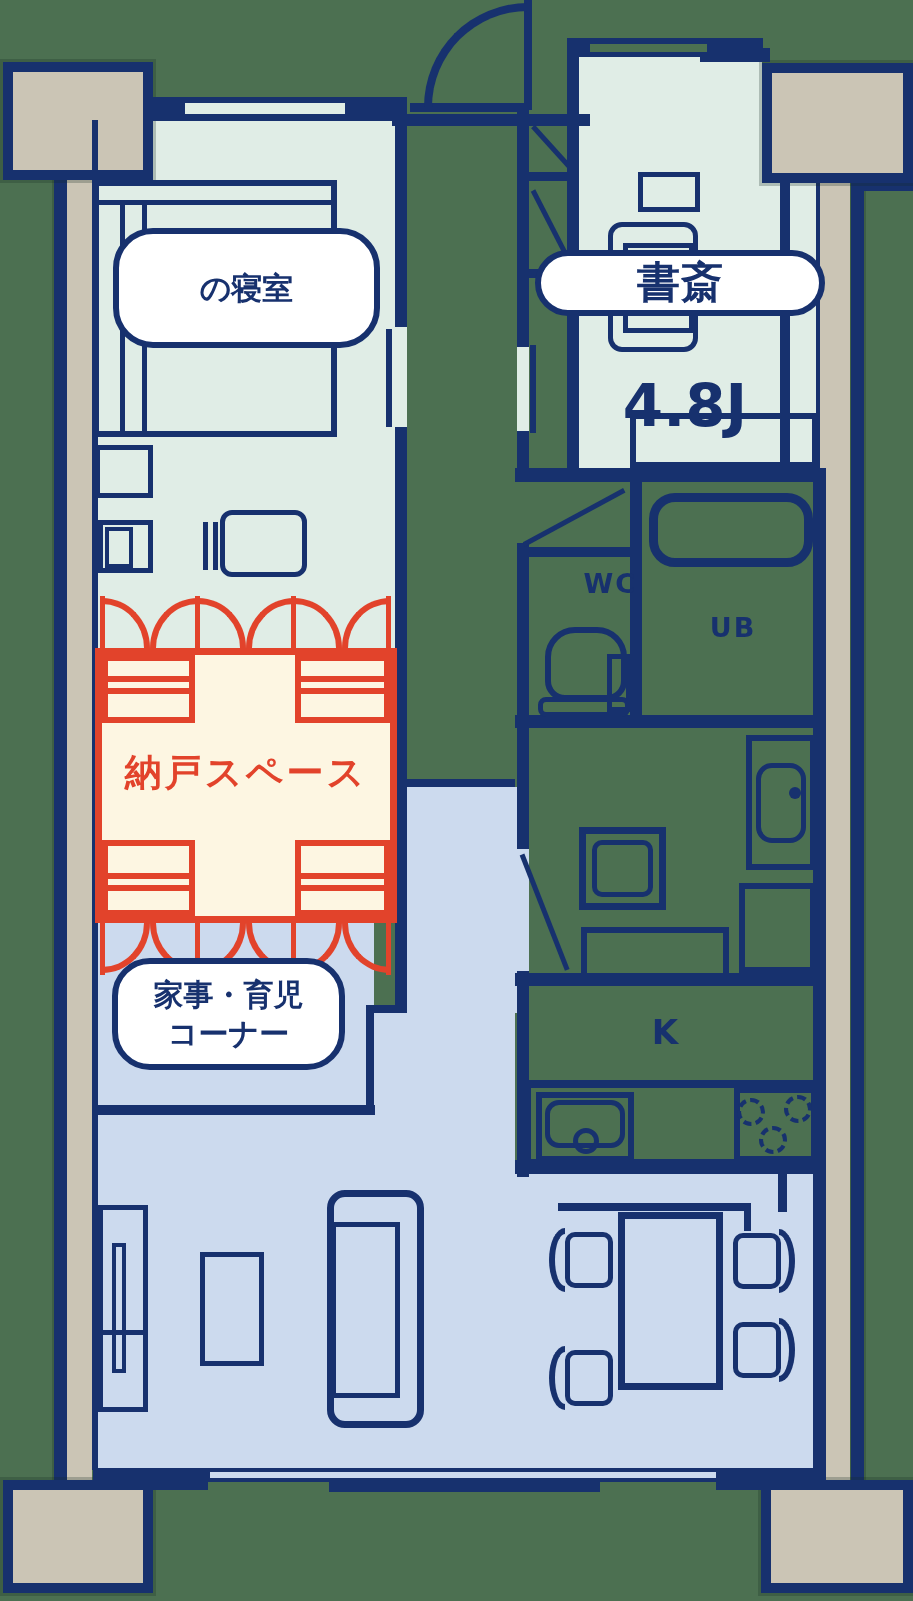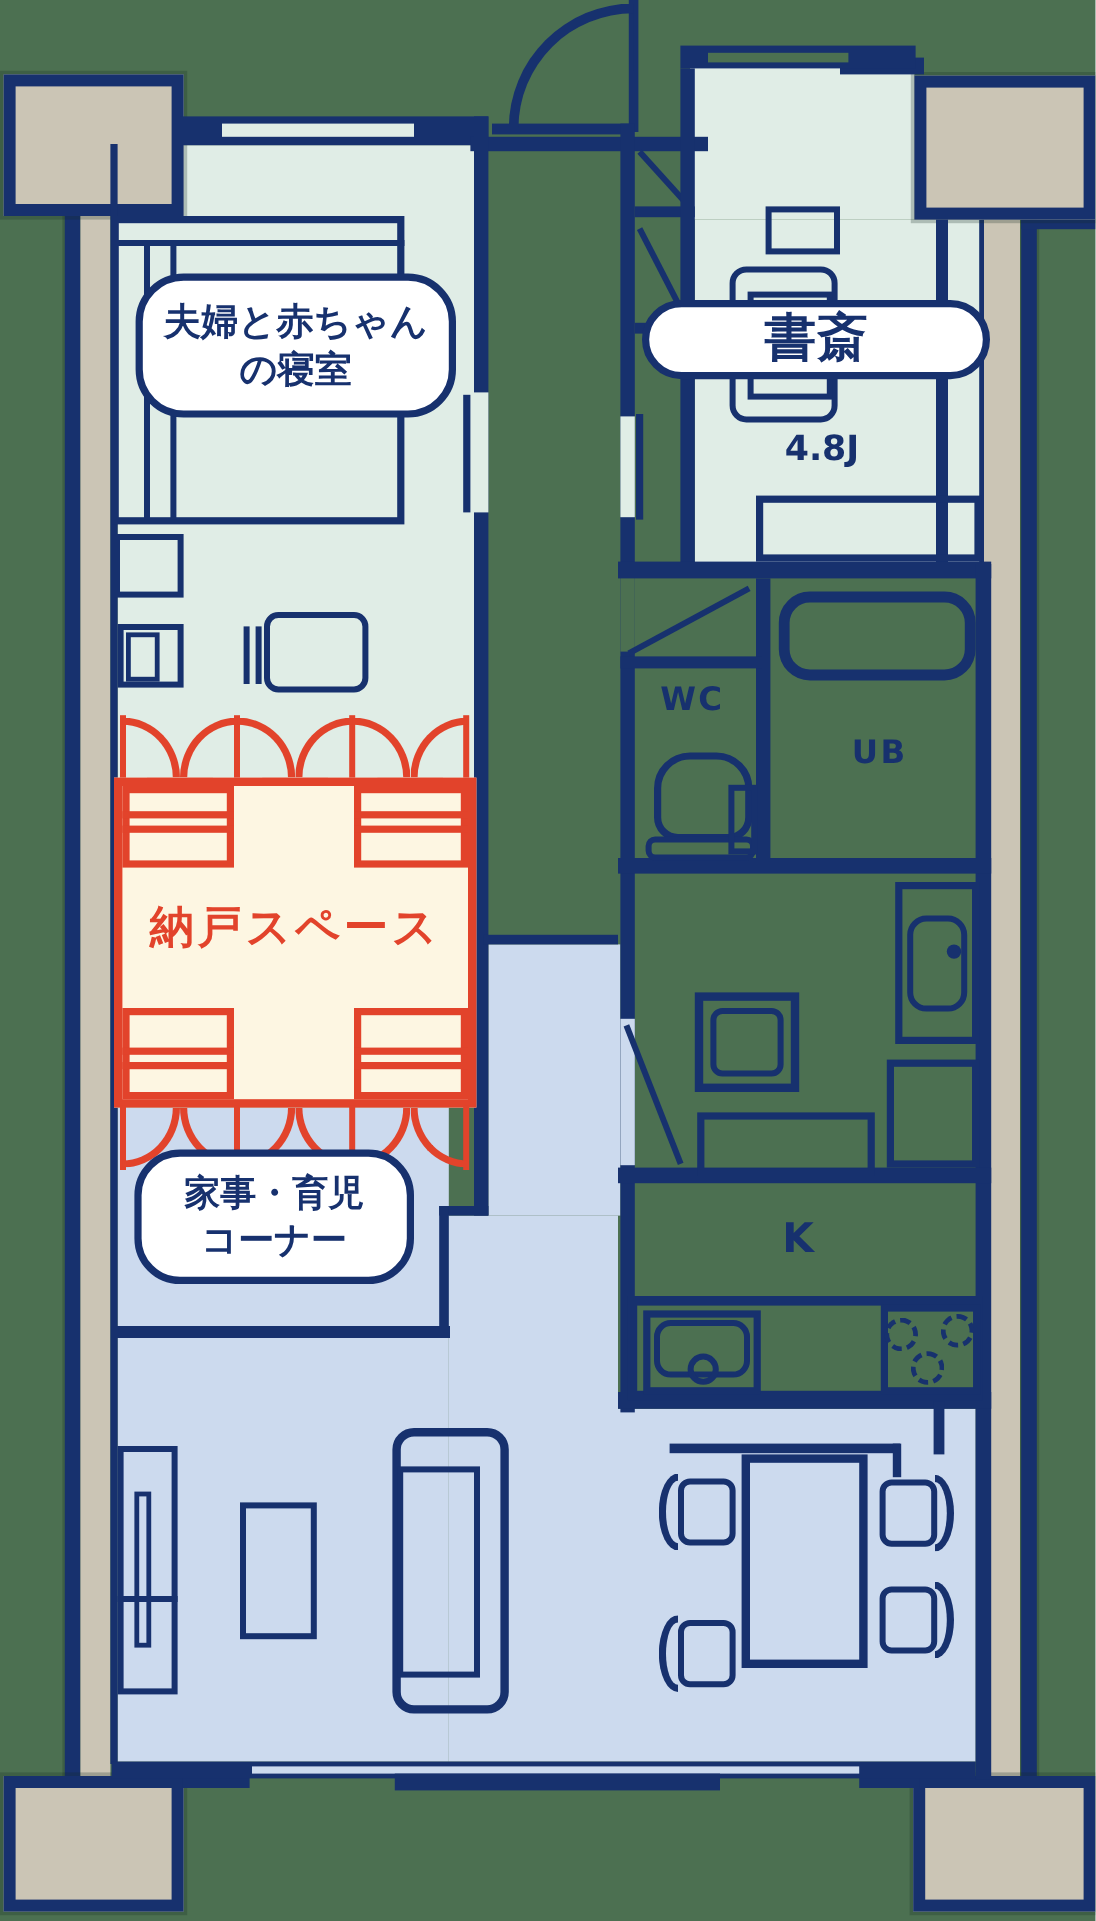--- a/index.html
+++ b/index.html
@@ -203,34 +203,33 @@
   <div class="abs chairback-r" style="left:779px;top:1229px;width:16px;height:64px;"></div>
   <div class="abs f" style="left:733px;top:1322px;width:48px;height:56px;border-radius:10px;"></div>
   <div class="abs chairback-r" style="left:779px;top:1318px;width:16px;height:64px;"></div>
 
   <div class="abs f" style="left:565px;top:1232px;width:48px;height:56px;border-radius:10px;"></div>
   <div class="abs chairback-l" style="left:549px;top:1228px;width:16px;height:64px;"></div>
   <div class="abs f" style="left:565px;top:1350px;width:48px;height:56px;border-radius:10px;"></div>
   <div class="abs chairback-l" style="left:549px;top:1346px;width:16px;height:64px;"></div>
 
   <div class="abs pill" style="left:113px;top:228px;width:267px;height:120px;border-radius:40px;font-size:31px;">
-    <span>夫婦と赤ちゃん</span>
     <span>の寝室</span>
   </div>
 
   <div class="abs pill" style="left:535px;top:250px;width:290px;height:66px;border-radius:33px;font-size:43px;">
     <span>書斎</span>
   </div>
-  <div class="abs lbl" style="left:585px;top:356px;width:200px;font-size:29px;">4.8J</div>
+  <div class="abs lbl" style="left:585px;top:372px;width:200px;font-size:58px;">4.8J</div>
 
   <div class="abs redlbl" style="left:95px;top:748px;width:302px;font-size:37px;">納戸スペース</div>
 
   <div class="abs pill" style="left:112px;top:958px;width:233px;height:112px;border-radius:38px;font-size:30px;">
     <span>家事・育児</span>
     <span>コーナー</span>
   </div>
 
 
-  <div class="abs lbl" style="left:517px;top:568px;width:120px;font-size:27px;letter-spacing:2px;">WC</div>
+  <div class="abs lbl" style="left:517px;top:568px;width:120px;font-size:27px;letter-spacing:2px;text-align:right;">WC</div>
   <div class="abs lbl" style="left:668px;top:612px;width:130px;font-size:27px;letter-spacing:2px;">UB</div>
   <div class="abs lbl" style="left:615px;top:1012px;width:100px;font-size:34px;">K</div>
 
 </div>
 
 </body></html>

